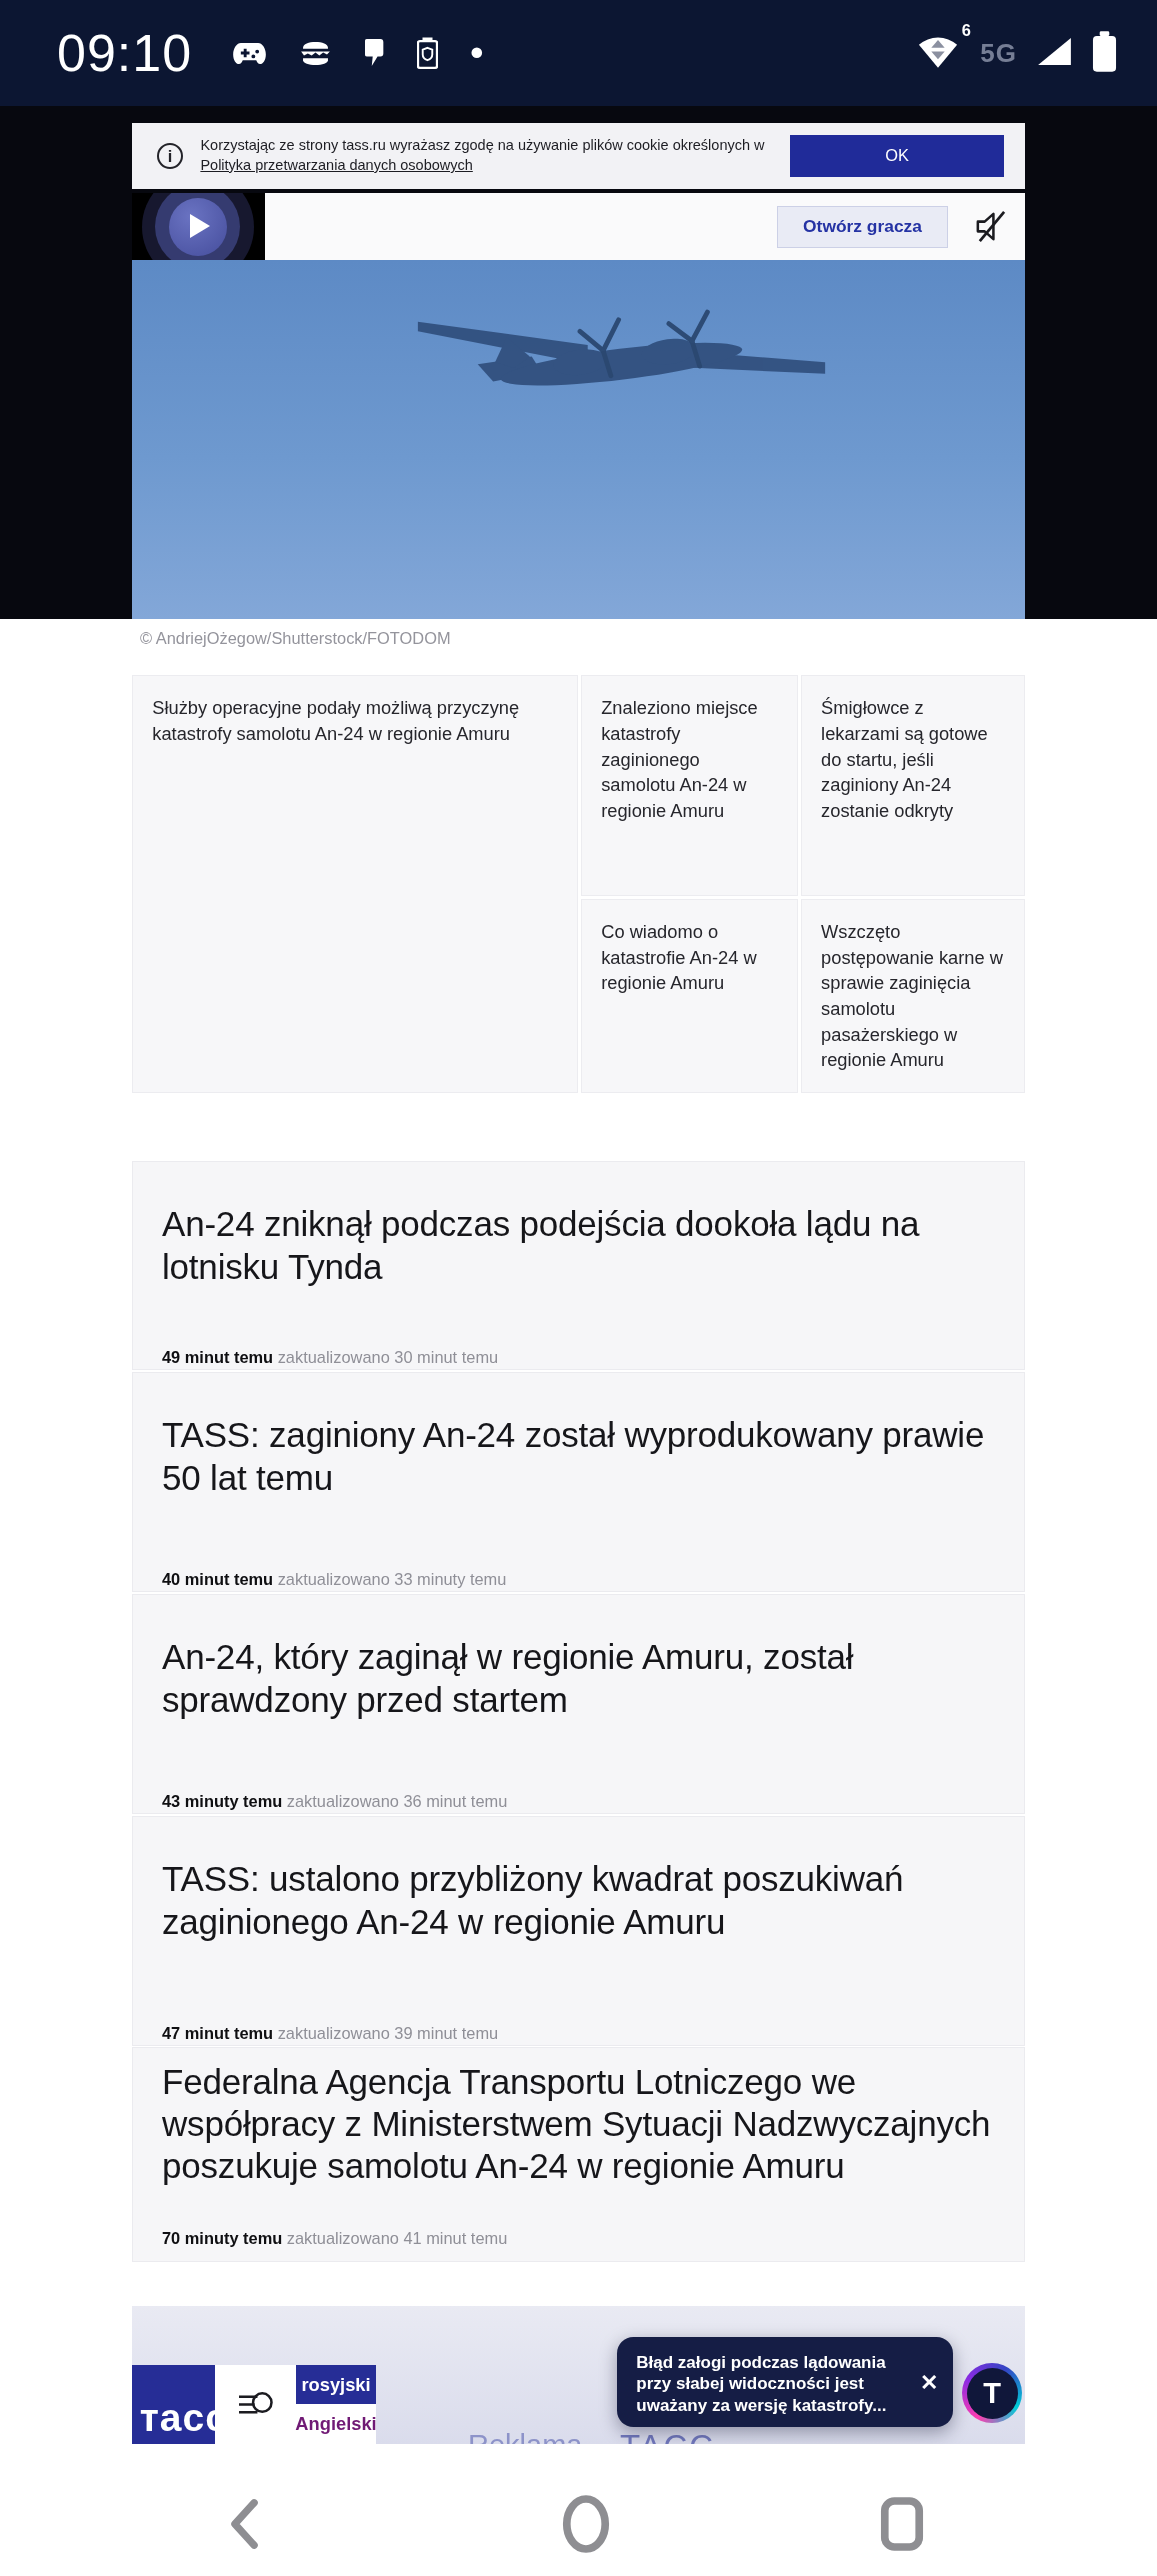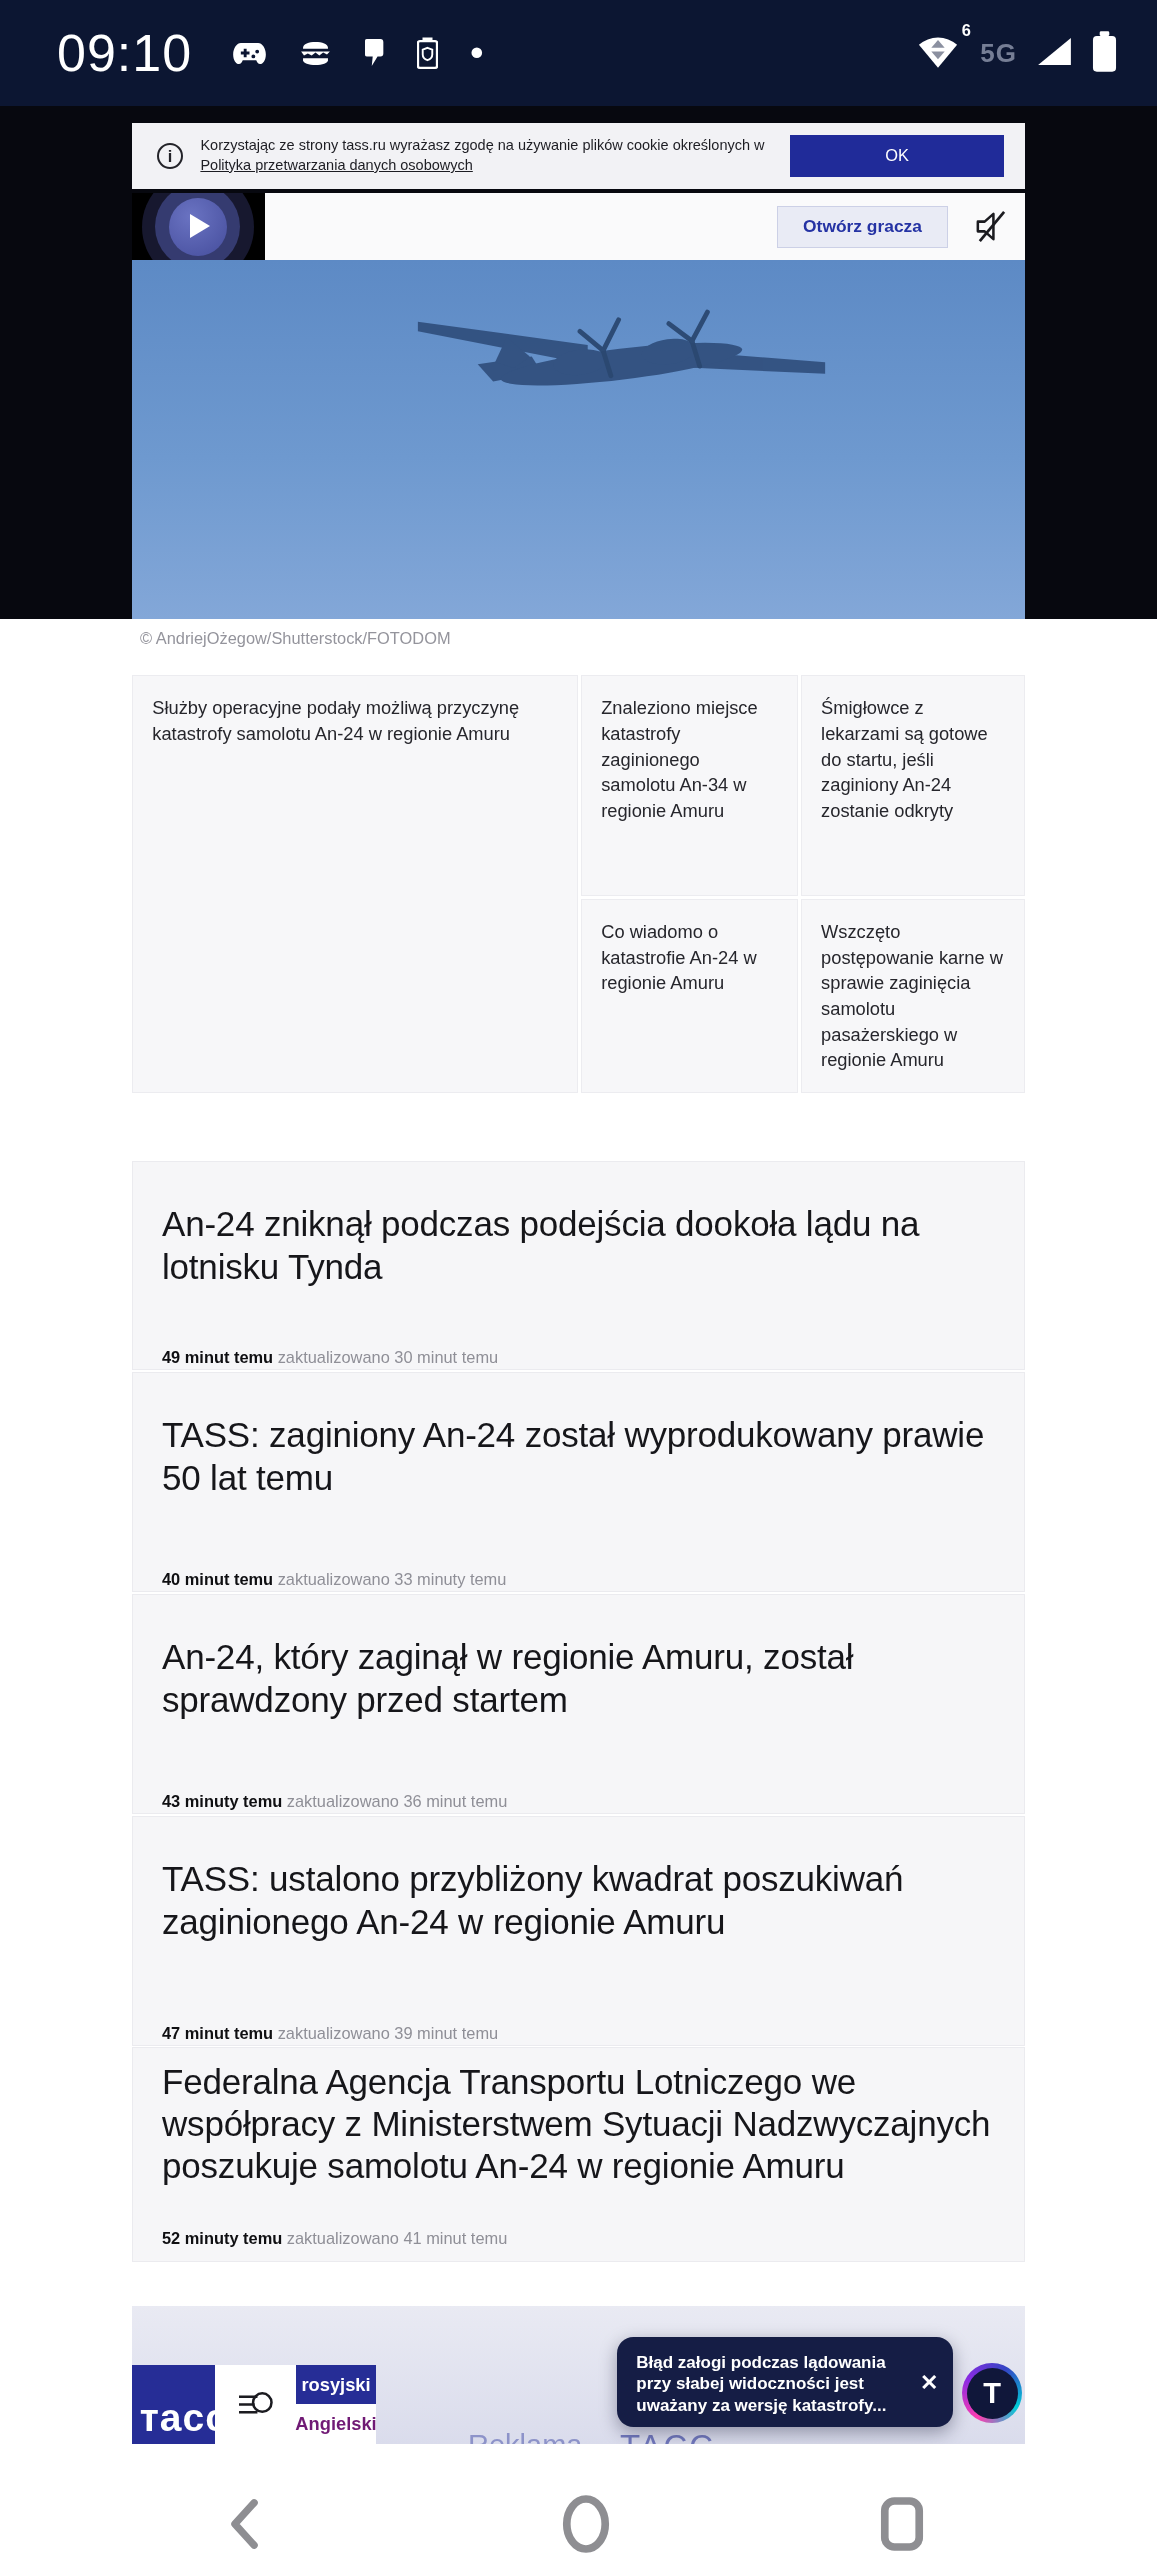--- a/index.html
+++ b/index.html
@@ -205,21 +205,21 @@
           <line x1="288" y1="60" x2="264" y2="42"></line>
           <line x1="288" y1="60" x2="296" y2="86"></line>
       </g>
     </svg>
   </div>
 
   <div class="credit">© AndriejOżegow/Shutterstock/FOTODOM</div>
 
   <div class="related">
     <div class="rel-cell rel-tall">Służby operacyjne podały możliwą przyczynę katastrofy samolotu An-24 w regionie Amuru</div>
-    <div class="rel-cell">Znaleziono miejsce katastrofy zaginionego samolotu An-34 w regionie Amuru</div>
+    <div class="rel-cell">Znaleziono miejsce katastrofy zaginionego samolotu An-24 w regionie Amuru</div>
     <div class="rel-cell">Śmigłowce z lekarzami są gotowe do startu, jeśli zaginiony An-24 zostanie odkryty</div>
     <div class="rel-cell">Co wiadomo o katastrofie An-24 w regionie Amuru</div>
     <div class="rel-cell">Wszczęto postępowanie karne w sprawie zaginięcia samolotu pasażerskiego w regionie Amuru</div>
   </div>
 
   <div class="news-card" style="top:1161px;height:209px;">
     <div class="headline">An-24 zniknął podczas podejścia dookoła lądu na lotnisku Tynda</div>
     <div class="meta"><span class="t-bold">49 minut temu</span> <span class="t-upd">zaktualizowano 30 minut temu</span></div>
   </div>
   <div class="news-card" style="top:1372px;height:220px;">
@@ -229,21 +229,21 @@
   <div class="news-card" style="top:1594px;height:220px;">
     <div class="headline">An-24, który zaginął w regionie Amuru, został sprawdzony przed startem</div>
     <div class="meta"><span class="t-bold">43 minuty temu</span> <span class="t-upd">zaktualizowano 36 minut temu</span></div>
   </div>
   <div class="news-card" style="top:1816px;height:230px;">
     <div class="headline">TASS: ustalono przybliżony kwadrat poszukiwań zaginionego An-24 w regionie Amuru</div>
     <div class="meta"><span class="t-bold">47 minut temu</span> <span class="t-upd">zaktualizowano 39 minut temu</span></div>
   </div>
   <div class="news-card tight" style="top:2047px;height:215px;">
     <div class="headline">Federalna Agencja Transportu Lotniczego we współpracy z Ministerstwem Sytuacji Nadzwyczajnych poszukuje samolotu An-24 w regionie Amuru</div>
-    <div class="meta"><span class="t-bold">52 minuty temu</span> <span class="t-upd">zaktualizowano 41 minut temu</span></div>
+    <div class="meta"><span class="t-bold">70 minuty temu</span> <span class="t-upd">zaktualizowano 41 minut temu</span></div>
   </div>
 
   <div class="footer">
     <div class="tass-logo">тасс</div>
     <div class="menu-box">
       <svg width="39" height="33" viewBox="0 0 40 34">
         <g stroke="#1b1b20" stroke-width="2.6" fill="none">
           <line x1="3" y1="9" x2="22" y2="9"></line>
           <line x1="3" y1="17" x2="19" y2="17"></line>
           <line x1="3" y1="25" x2="22" y2="25"></line>

